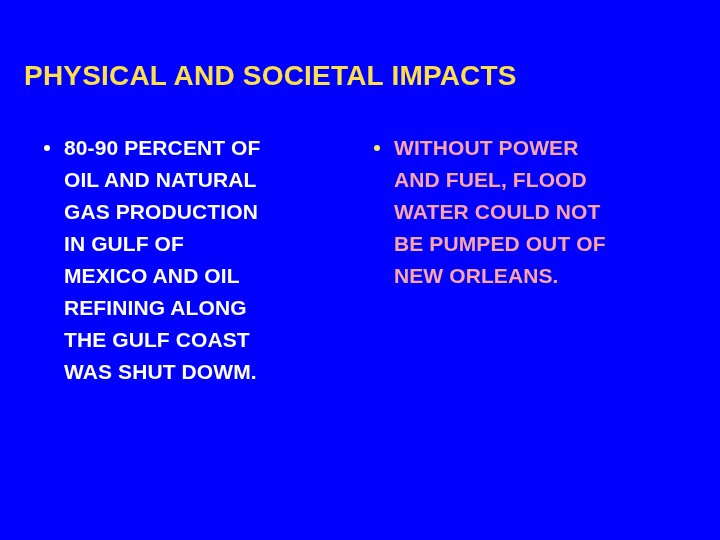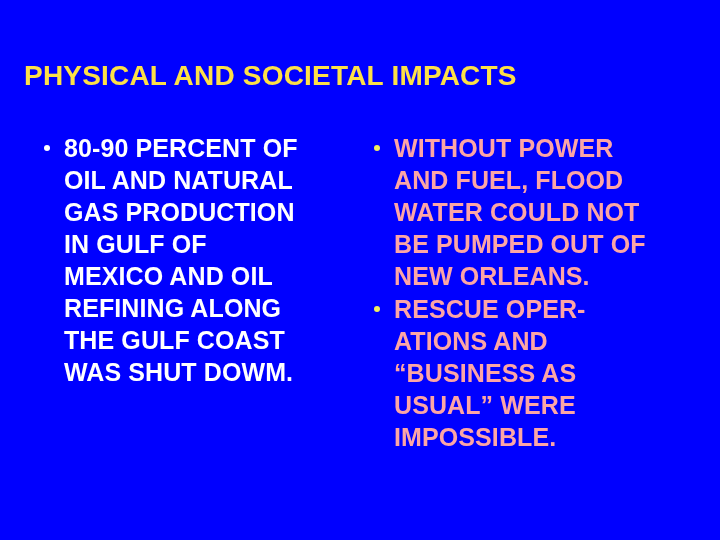--- a/index.html
+++ b/index.html
@@ -38,21 +38,21 @@
     position: absolute;
     top: 132px;
   }
   #column-left  { left: 36px;  width: 312px; }
   #column-right { left: 366px; width: 330px; }
 
   .bullet-item {
     position: relative;
     display: block;
     padding-left: 28px;
-    font-size: 25px;
+    font-size: 21px;
     font-weight: bold;
     line-height: 32px;
     letter-spacing: 0.1px;
   }
   .bullet-item + .bullet-item {
     margin-top: 1px;
   }
   .bullet-dot {
     position: absolute;
     left: 8px;
@@ -99,23 +99,15 @@
 
   <div class="column" id="column-right">
     <div class="bullet-item">
       <span class="bullet-dot"></span>
       <span class="bullet-text">WITHOUT POWER
 AND FUEL, FLOOD
 WATER COULD NOT
 BE PUMPED OUT OF
 NEW ORLEANS.</span>
     </div>
-    <div class="bullet-item">
-      <span class="bullet-dot"></span>
-      <span class="bullet-text">RESCUE OPER-
-ATIONS AND
-“BUSINESS AS
-USUAL” WERE
-IMPOSSIBLE.</span>
-    </div>
   </div>
 
 </div>
 
 </body></html>

